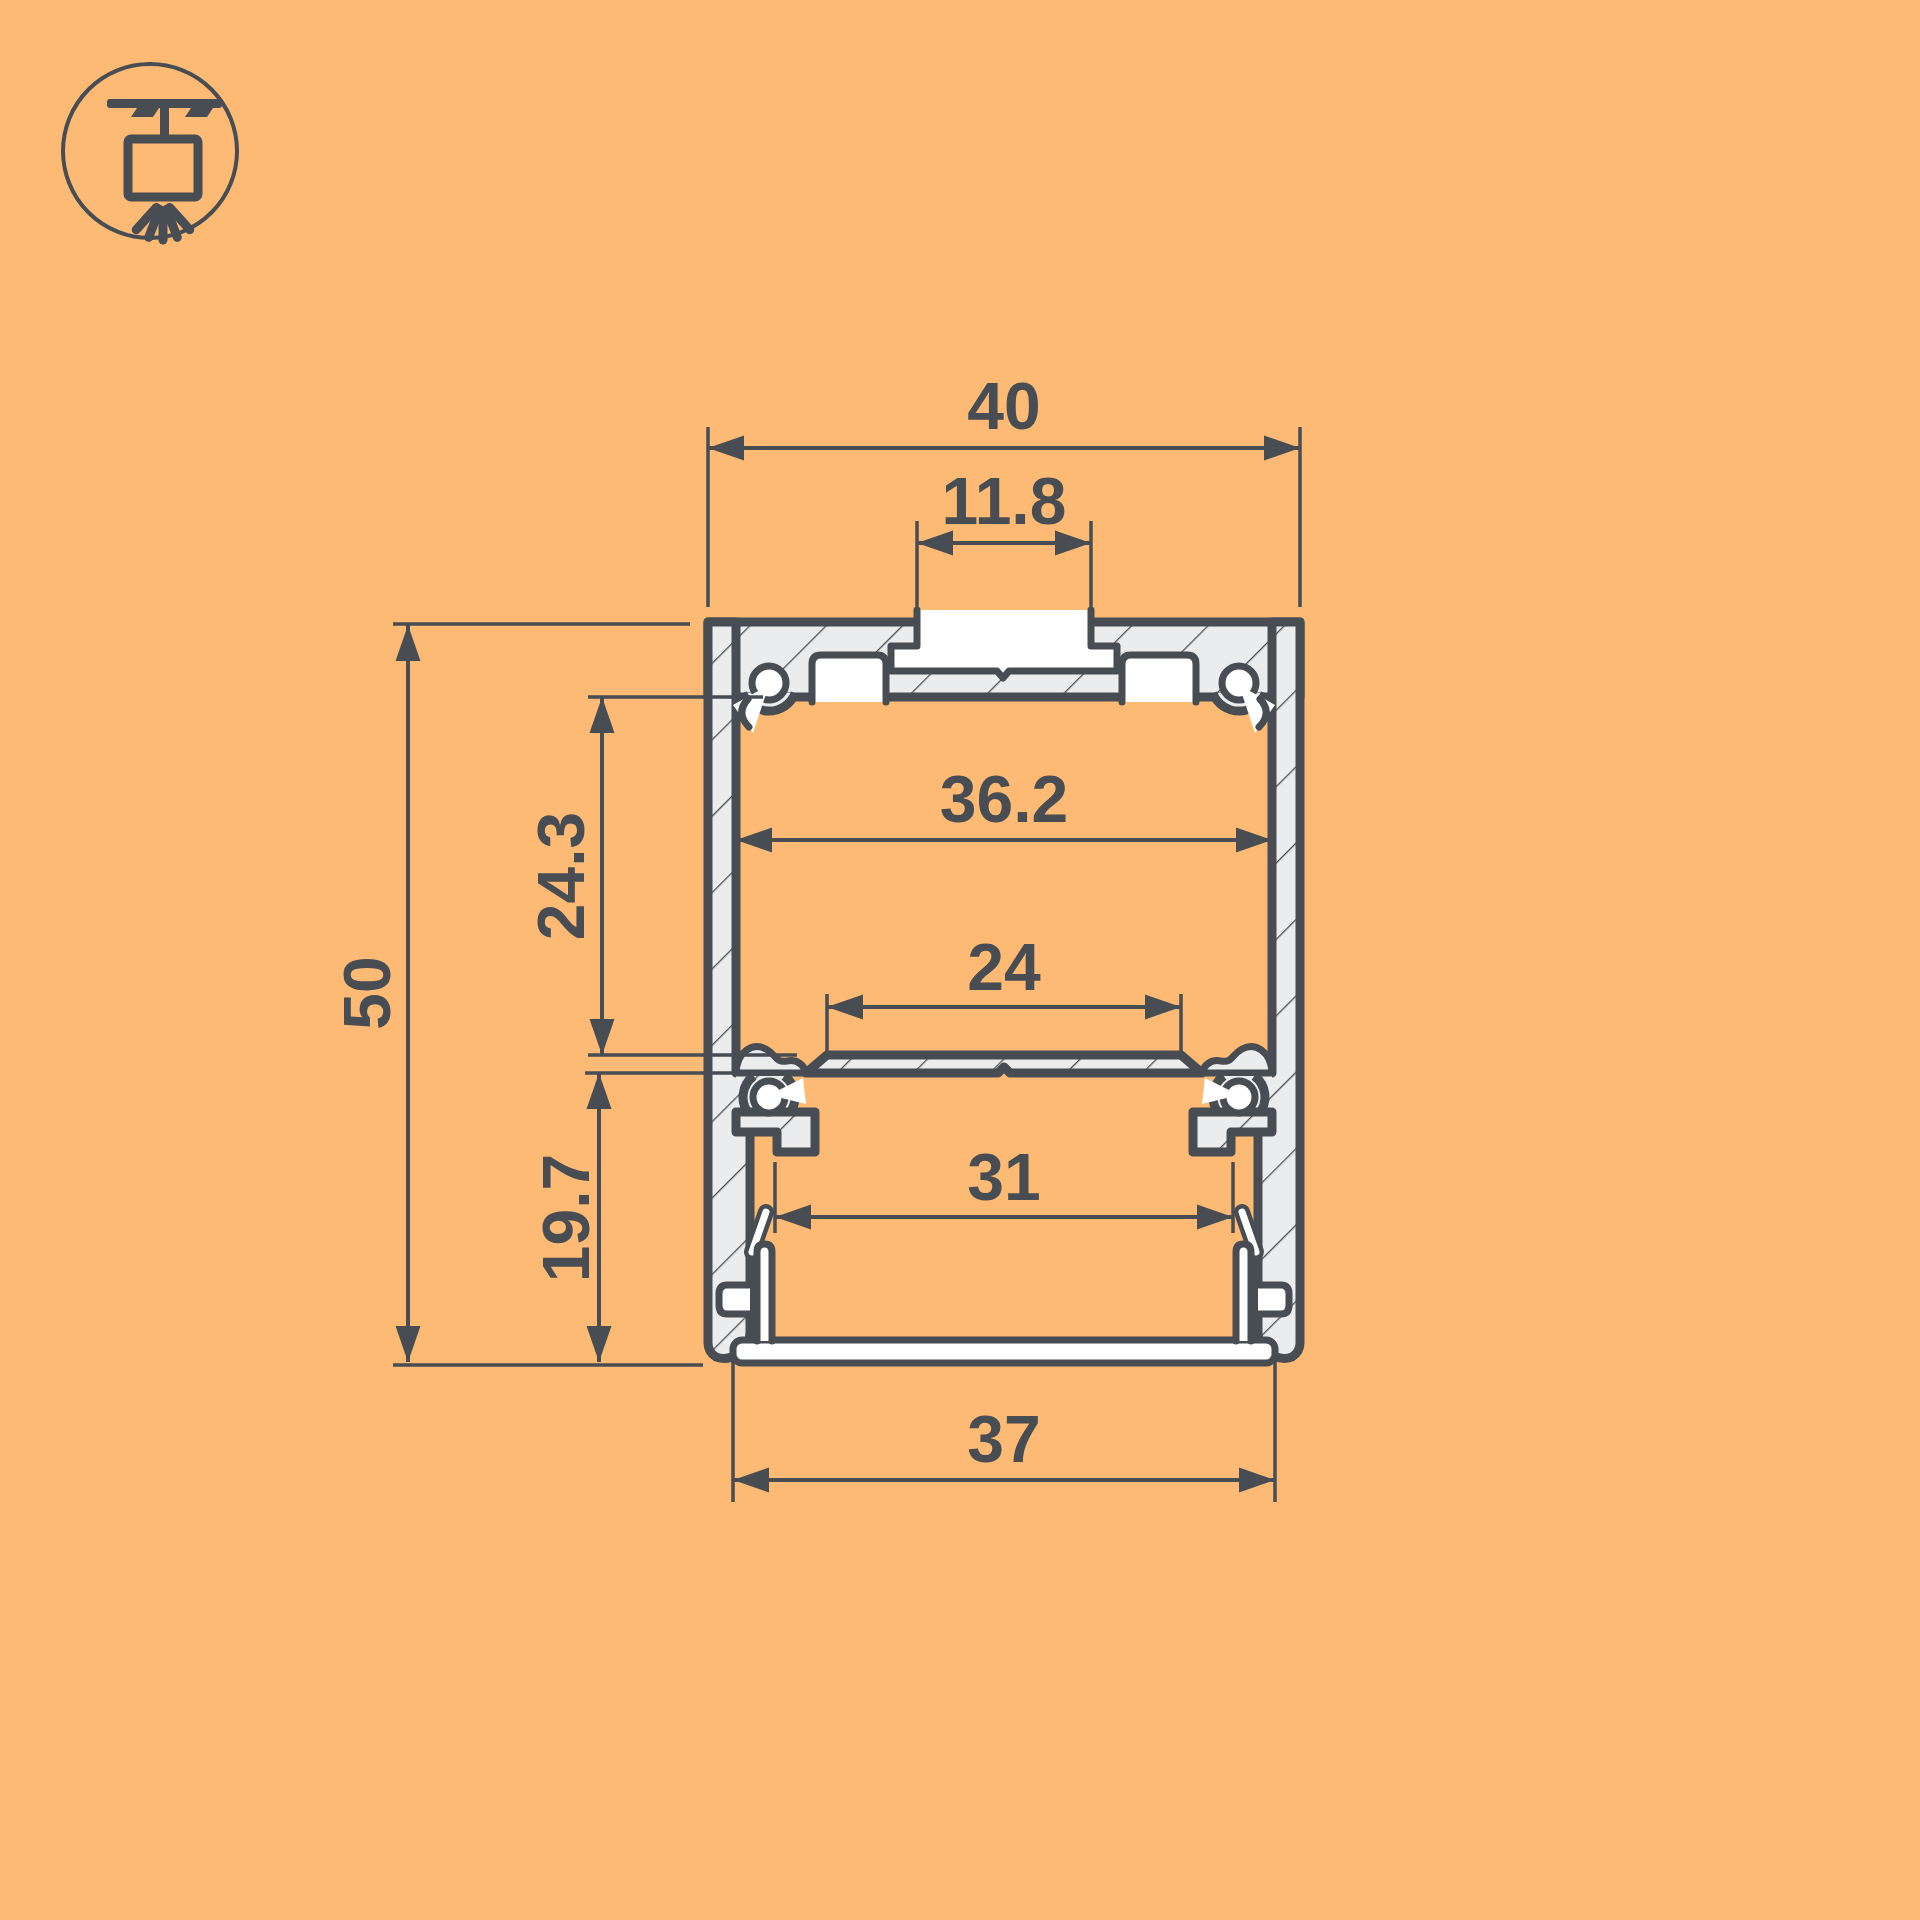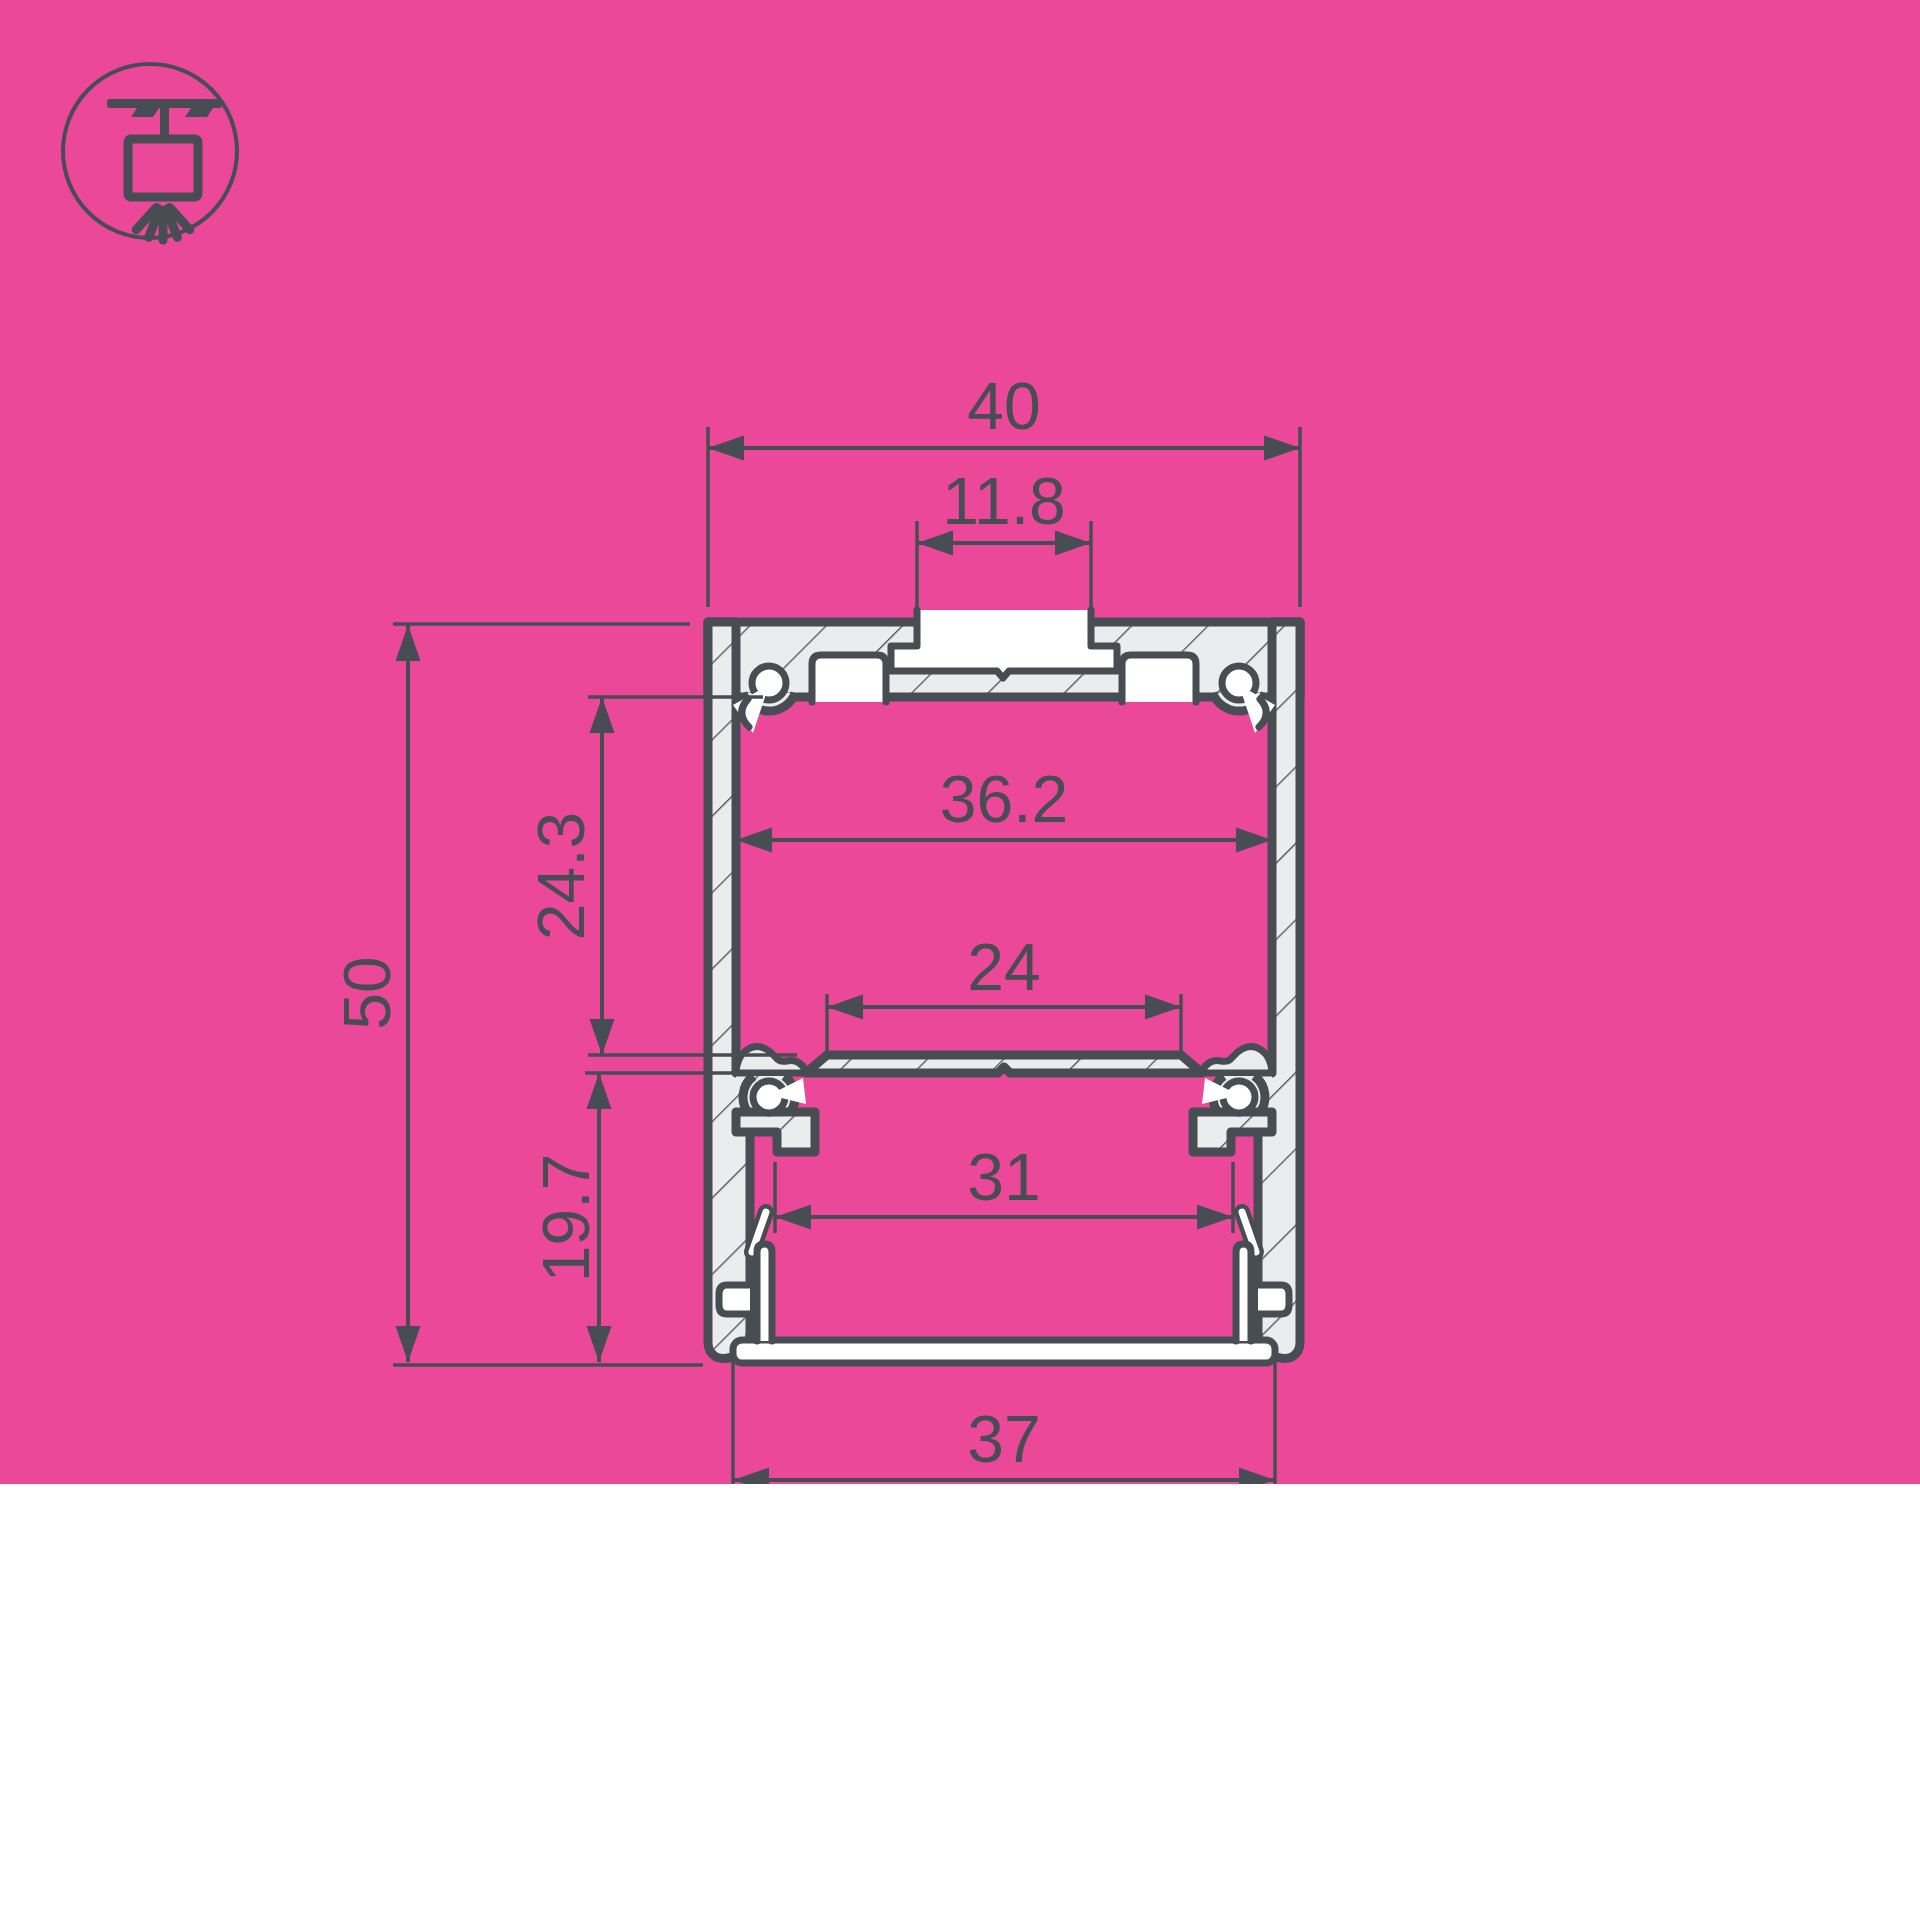--- a/index.html
+++ b/index.html
@@ -1,17 +1,17 @@
 <!DOCTYPE html>
 <html><head>
 <meta charset="utf-8">
 <style>
   html,body{margin:0;padding:0;background:#ffffff;}
-  .page{position:relative;width:1920px;height:1484px;background:#ec4899;overflow:hidden;
-        font-family:"Liberation Sans", sans-serif;}
+  .page{position:relative;width:1920px;height:1920px;background:#fdba74;overflow:hidden;
+        font-family:"Liberation Sans", sans-serif;font-weight:bold;}
   svg{position:absolute;left:0;top:0;}
   .mat  {fill:url(#hatch);stroke:#474d53;stroke-width:9;stroke-linejoin:round;}
   .matNS{fill:url(#hatch);stroke:none;}
   .matP {fill:#ebeced;stroke:#474d53;stroke-width:7;stroke-linejoin:round;}
   .cut  {fill:#ffffff;stroke:#474d53;stroke-width:7;stroke-linejoin:round;stroke-linecap:round;}
   .cutF {fill:#ffffff;stroke:none;}
   .hook {fill:none;stroke:#474d53;stroke-width:7;stroke-linecap:round;}
   .armD {fill:none;stroke:#474d53;stroke-width:16;stroke-linecap:round;}
   .armW {fill:none;stroke:#ffffff;stroke-width:7;stroke-linecap:round;}
   .dim  {fill:none;stroke:#474d53;stroke-width:4;}

